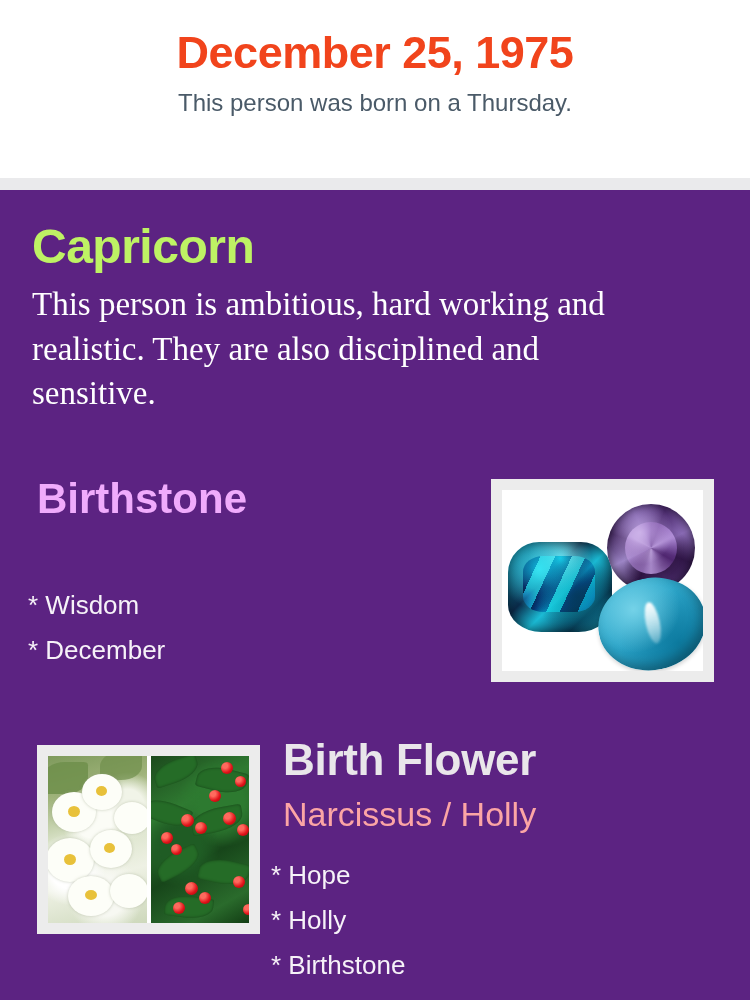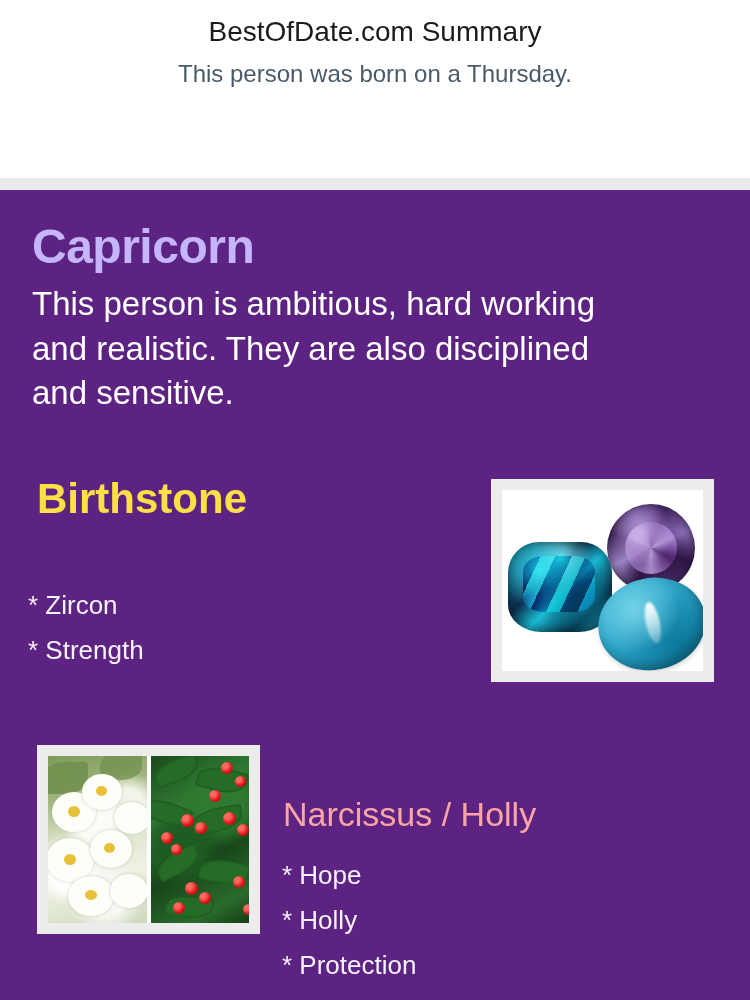--- a/index.html
+++ b/index.html
@@ -35,34 +35,34 @@
   }
   .grey-strip {
     position:absolute; left:0; top:178px; width:750px; height:12px;
     background:#eaeaec;
   }
 
   
   .zodiac { position:absolute; left:32px; top:222px; width:640px; }
   .zodiac-name {
     font-family:"Liberation Sans", sans-serif;
-    font-size:48px; font-weight:bold; color:#c4b5fd;
+    font-size:48px; font-weight:bold; color:#bef264;
     line-height:1.05; letter-spacing:-0.5px;
   }
   .zodiac-desc {
-    font-family:Liberation Sans, sans-serif;
+    font-family:Liberation Serif, serif;
     font-size:33px; color:#ffffff; line-height:1.35;
     margin-top:10px; max-width:620px;
   }
 
   
   .stone-head {
     position:absolute; left:37px; top:478px;
     font-family:"Liberation Sans", sans-serif;
-    font-size:42px; font-weight:bold; color:#fde047; line-height:1;
+    font-size:42px; font-weight:bold; color:#f0abfc; line-height:1;
   }
   .stone-sub {
     position:absolute; left:26px; top:534px;
     font-family:"Liberation Sans", sans-serif;
     font-size:25px; color:#f3eef6; line-height:1;
   }
   .stone-list {
     position:absolute; left:28px; top:583px;
     list-style:none;
   }
@@ -165,44 +165,44 @@
     font-family:"Liberation Sans", sans-serif;
     font-size:44px; font-weight:bold; color:#e9e6ea; line-height:1;
     letter-spacing:-0.3px;
   }
   .flower-sub {
     position:absolute; left:283px; top:797px;
     font-family:"Liberation Sans", sans-serif;
     font-size:34px; color:#fca5a5; line-height:1;
   }
   .flower-list {
-    position:absolute; left:282px; top:853px;
+    position:absolute; left:271px; top:853px;
     list-style:none;
   }
 </style>
 </head>
 <body>
 
 <div class="page">
 
   <div class="header">
-    <div class="site-summary">BestOfDate.com Summary</div>
+    <div class="date-title">December 25, 1975</div>
     <div class="born-line">This person was born on a Thursday.</div>
   </div>
   <div class="grey-strip"></div>
 
   <div class="zodiac">
     <div class="zodiac-name">Capricorn</div>
     <div class="zodiac-desc">This person is ambitious, hard working and realistic. They are also disciplined and sensitive.</div>
   </div>
 
   <div class="stone-head">Birthstone</div>
   <ul class="stone-list">
-    <li>* Zircon</li>
-    <li>* Strength</li>
+    <li>* Wisdom</li>
+    <li>* December</li>
   </ul>
 
   <div class="gem-frame">
     <div class="gem-inner">
       <div class="gem-zircon"></div>
       <div class="gem-tanzanite"></div>
       <div class="gem-turquoise"></div>
     </div>
   </div>
 
@@ -243,20 +243,21 @@
         <div class="berry" style="left:20px;  top:88px;  width:11px; height:11px;"></div>
         <div class="berry" style="left:34px;  top:126px; width:13px; height:13px;"></div>
         <div class="berry" style="left:48px;  top:136px; width:12px; height:12px;"></div>
         <div class="berry" style="left:22px;  top:146px; width:12px; height:12px;"></div>
         <div class="berry" style="left:82px;  top:120px; width:12px; height:12px;"></div>
         <div class="berry" style="left:92px;  top:148px; width:11px; height:11px;"></div>
       </div>
     </div>
   </div>
 
+  <div class="flower-head">Birth Flower</div>
   <div class="flower-sub">Narcissus / Holly</div>
   <ul class="flower-list">
     <li>* Hope</li>
     <li>* Holly</li>
-    <li>* Protection</li>
+    <li>* Birthstone</li>
   </ul>
 
 </div>
 
 </body></html>

